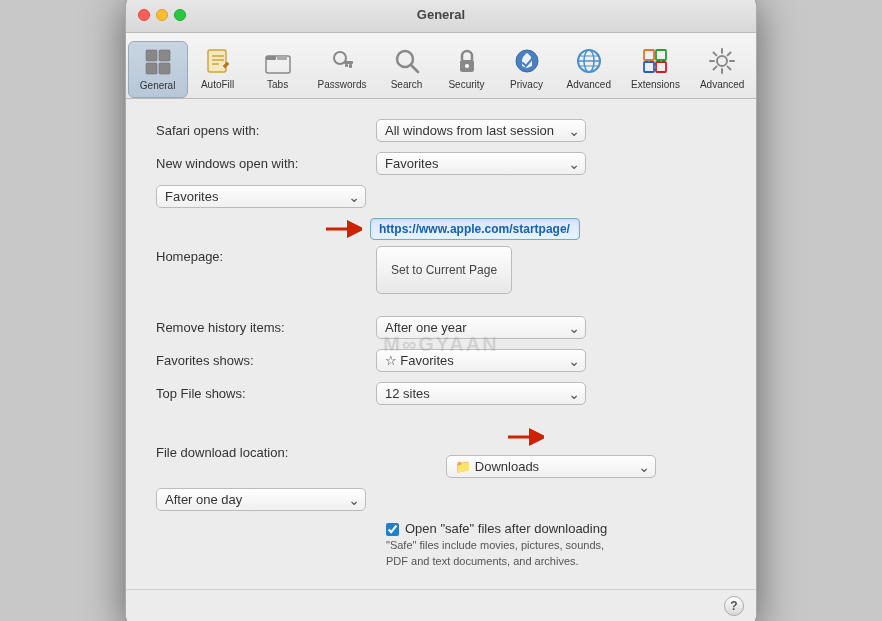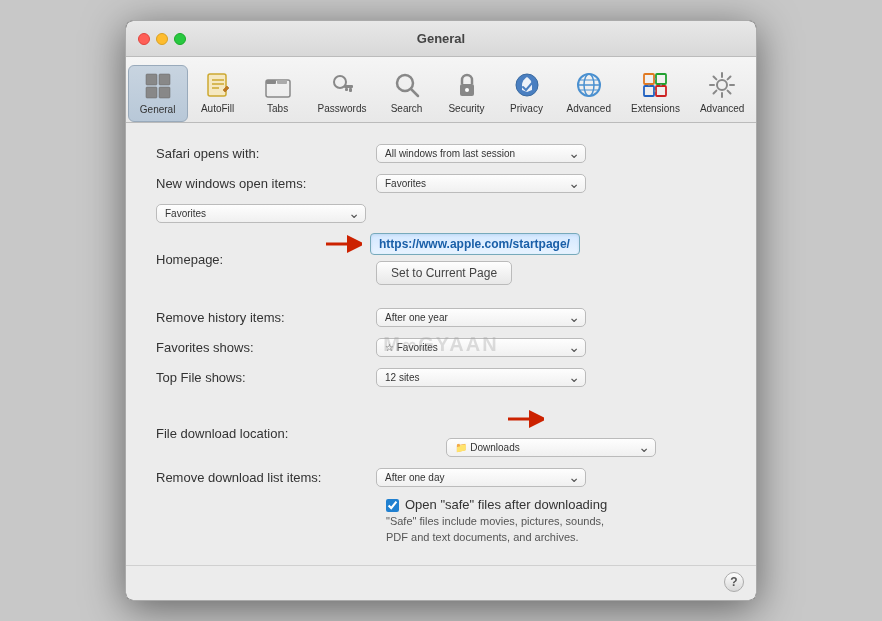--- a/index.html
+++ b/index.html
@@ -114,21 +114,21 @@
       display: inline-block;
       min-width: 210px;
     }
     .select-wrapper select {
       appearance: none;
       -webkit-appearance: none;
       background: linear-gradient(to bottom, #fefefe, #f0f0f0);
       border: 1px solid #bbb;
       border-radius: 5px;
       padding: 3px 28px 3px 8px;
-      font-size: 10px;
+      font-size: 13px;
       color: #333;
       width: 100%;
       cursor: pointer;
       outline: none;
     }
     .select-arrow {
       position: absolute;
       right: 6px;
       top: 50%;
       transform: translateY(-50%);
@@ -145,21 +145,21 @@
       color: #1a5fa8;
       width: 210px;
       outline: none;
       box-shadow: inset 0 1px 3px rgba(100,150,200,0.2);
       font-weight: bold;
     }
     .btn {
       background: linear-gradient(to bottom, #fefefe, #e8e8e8);
       border: 1px solid #bbb;
       border-radius: 5px;
-      padding: 4px 14px;
+      padding: 16px 14px;
       font-size: 12px;
       color: #444;
       cursor: pointer;
       margin-top: 6px;
     }
     .separator {
       height: 12px;
     }
     .arrow-row {
       display: flex;
@@ -373,21 +373,21 @@
           <div class="select-wrapper">
             <select>
               <option>All windows from last session</option>
             </select>
             <span class="select-arrow">⌄</span>
           </div>
         </div>
       </div>
 
       <div class="form-row">
-        <div class="form-label">New windows open items:</div>
+        <div class="form-label">New windows open with:</div>
         <div class="form-control">
           <div class="select-wrapper">
             <select>
               <option>Favorites</option>
             </select>
             <span class="select-arrow">⌄</span>
           </div>
         </div>
       </div>
 
@@ -479,21 +479,20 @@
               <select>
                 <option>📁 Downloads</option>
               </select>
               <span class="select-arrow">⌄</span>
             </div>
           </div>
         </div>
       </div>
 
       <div class="form-row">
-        <div class="form-label">Remove download list items:</div>
         <div class="form-control">
           <div class="select-wrapper">
             <select>
               <option>After one day</option>
             </select>
             <span class="select-arrow">⌄</span>
           </div>
         </div>
       </div>
 

